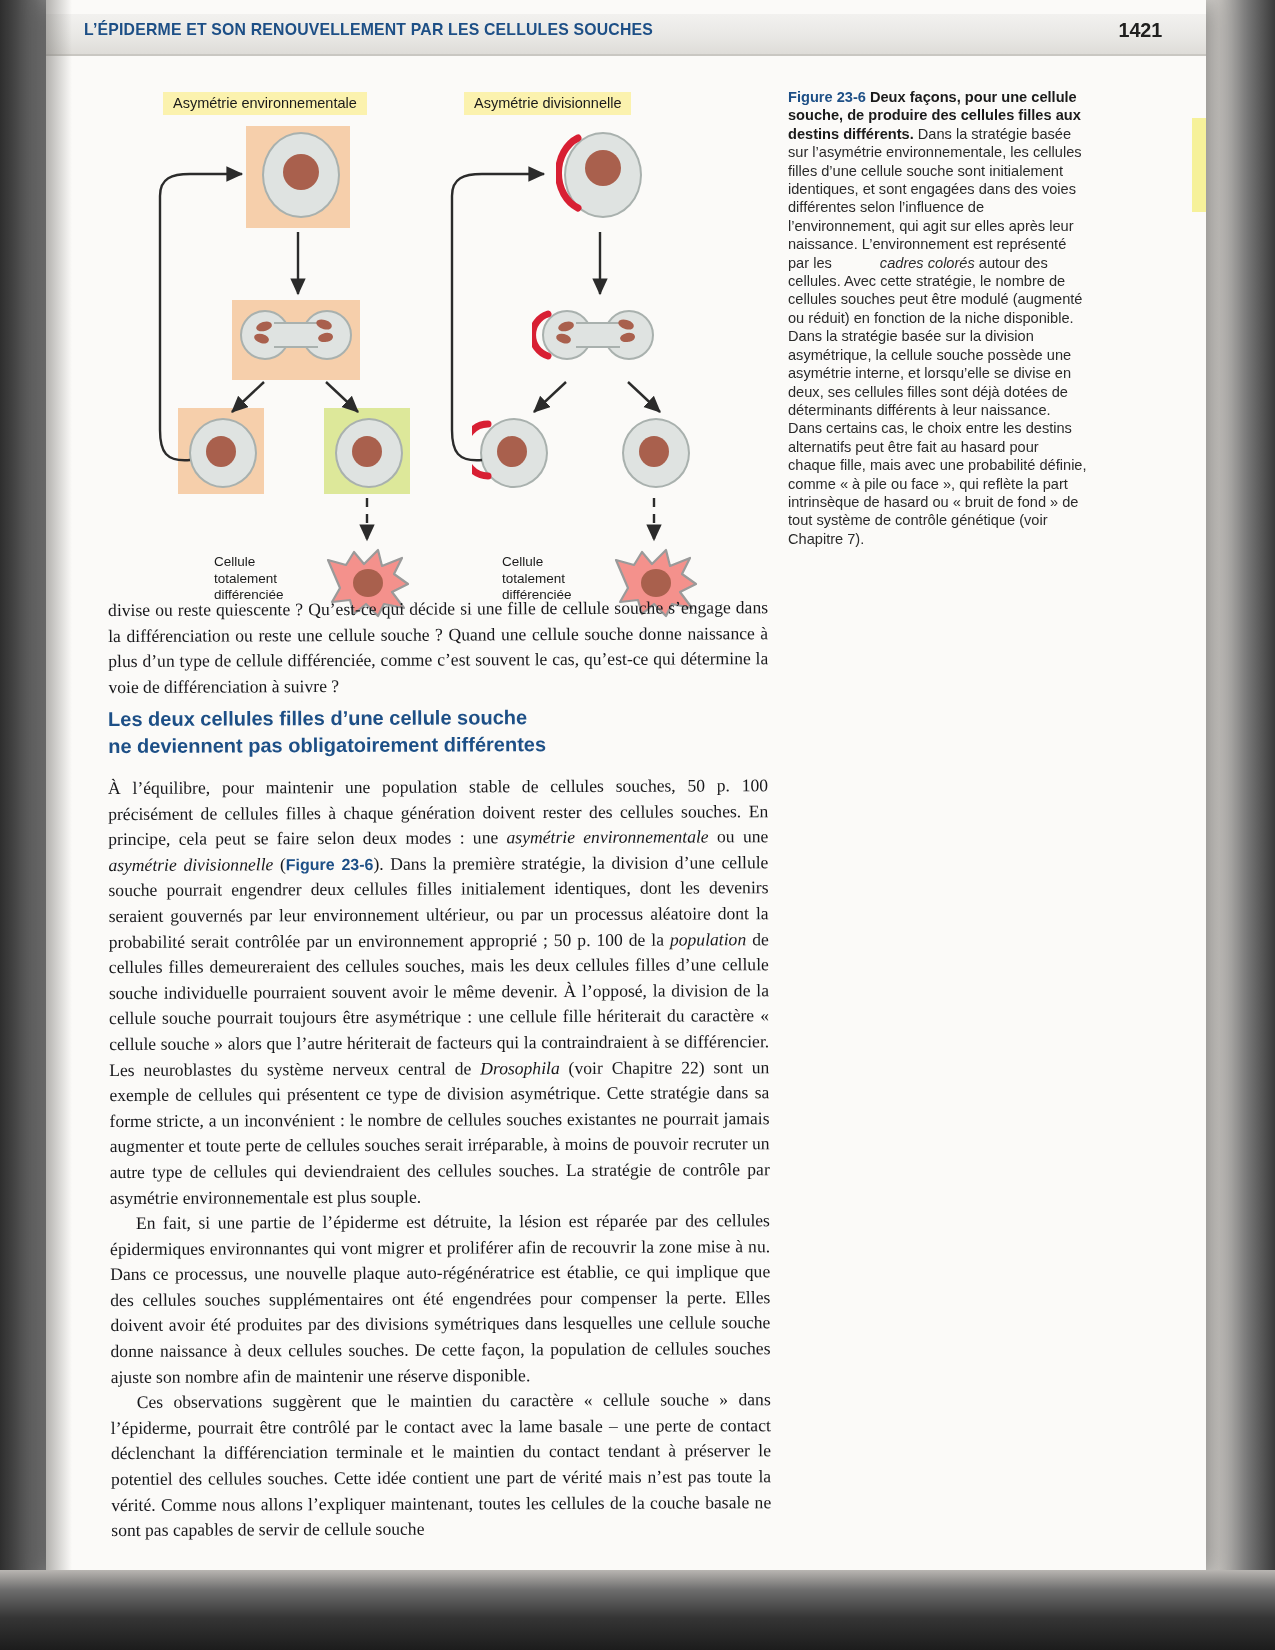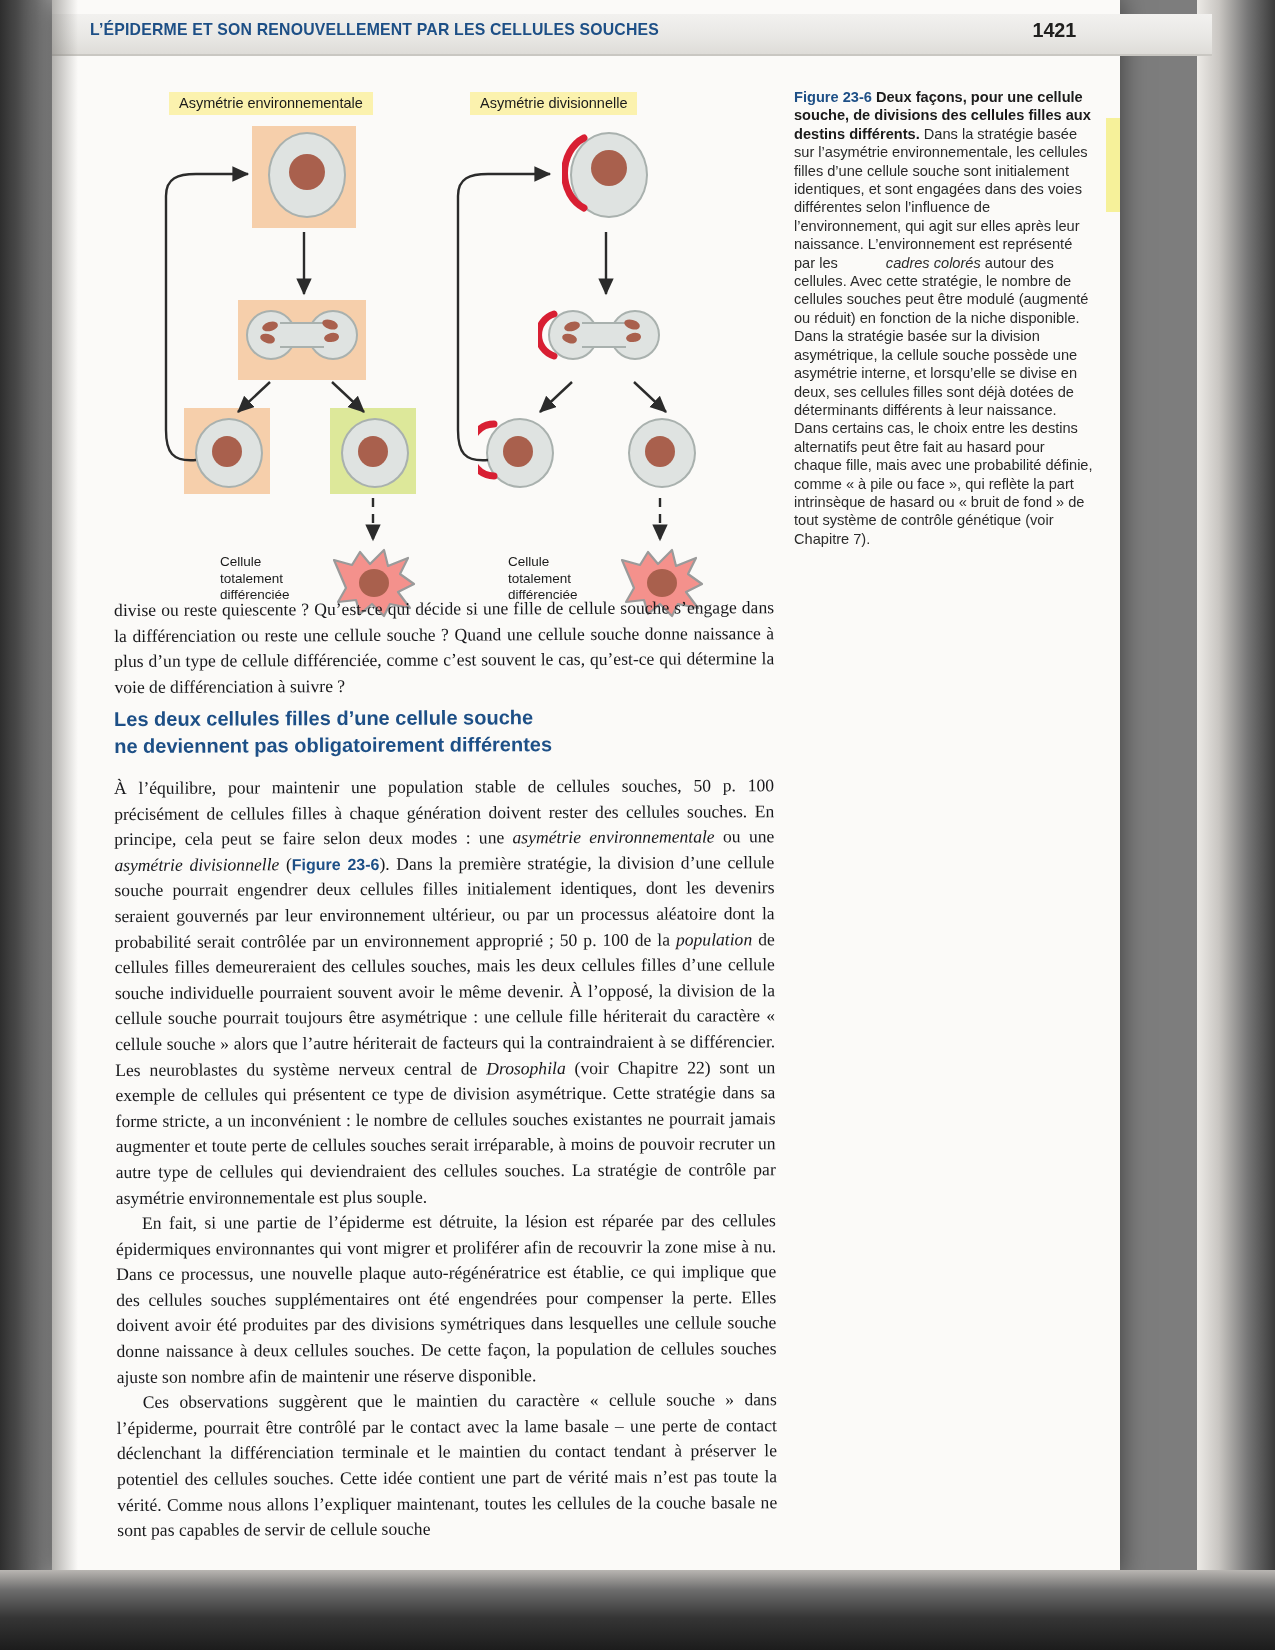--- a/index.html
+++ b/index.html
@@ -6,21 +6,21 @@
   body{font-family:"Liberation Serif",serif;}
   .scan{position:relative;width:1275px;height:1650px;overflow:hidden;
         background:#7d7d7d;}
   
   .gutter-left{position:absolute;left:0;top:0;width:62px;height:1650px;
         background:linear-gradient(90deg,#2e2e2e 0%,#4a4a4a 28%,#6f6f6f 58%,#9a9a9a 82%,#d9d6d2 100%);}
   .gutter-bottom{position:absolute;left:0;bottom:0;width:1275px;height:80px;
         background:linear-gradient(0deg,#1c1c1c 0%,#353535 40%,#6d6d6d 75%,#b9b6b2 100%);}
   .gutter-right{position:absolute;right:0;top:0;width:78px;height:1650px;
         background:linear-gradient(270deg,#3a3a3a 0%,#777 35%,#c9c6c2 72%,#eceae6 100%);}
-  .page{position:absolute;left:52px;top:0;width:1068px;height:1578px;
+  .page{position:absolute;left:46px;top:0;width:1160px;height:1578px;
         background:#fbfaf8;
         box-shadow:0 0 26px rgba(0,0,0,.55);}
   .page:after{content:"";position:absolute;left:0;top:0;width:26px;height:100%;
         background:linear-gradient(90deg,rgba(120,118,114,.55),rgba(255,255,255,0));}
   .page-inner{position:absolute;left:0;top:0;width:100%;height:100%;}
 
   
   .header-band{position:absolute;left:0;top:14px;width:1160px;height:40px;
         background:linear-gradient(180deg,#f2f1ef 0%,#e9e8e5 55%,#dedcd8 100%);}
   .header-rule{position:absolute;left:0;top:54px;width:1160px;height:2px;
@@ -205,21 +205,21 @@
           <path d="M420,304 L388,334" fill="none" stroke="#2b2b2b" stroke-width="2.4" marker-end="url(#ah)"></path>
 
           <path d="M482,304 L514,334" fill="none" stroke="#2b2b2b" stroke-width="2.4" marker-end="url(#ah)"></path>
 
           <path d="M508,420 L508,462" fill="none" stroke="#2b2b2b" stroke-width="2.4" stroke-dasharray="9 7" marker-end="url(#ah)"></path>
         </svg>
       </div>
 
       <div class="caption">
         <b class="figno">Figure 23-6</b>
-        <b class="lead">Deux façons, pour une cellule souche, de divisions des cellules filles aux destins différents.</b>
+        <b class="lead">Deux façons, pour une cellule souche, de produire des cellules filles aux destins différents.</b>
         <span>Dans la stratégie basée sur l’asymétrie environnementale, les cellules filles d’une cellule souche sont initialement identiques, et sont engagées dans des voies différentes selon l’influence de l’environnement, qui agit sur elles après leur naissance. L’environnement est représenté par les </span><i>cadres colorés</i><span> autour des cellules. Avec cette stratégie, le nombre de cellules souches peut être modulé (augmenté ou réduit) en fonction de la niche disponible. Dans la stratégie basée sur la division asymétrique, la cellule souche possède une asymétrie interne, et lorsqu’elle se divise en deux, ses cellules filles sont déjà dotées de déterminants différents à leur naissance. Dans certains cas, le choix entre les destins alternatifs peut être fait au hasard pour chaque fille, mais avec une probabilité définie, comme « à pile ou face », qui reflète la part intrinsèque de hasard ou « bruit de fond » de tout système de contrôle génétique (voir Chapitre 7).</span>
       </div>
 
       <div class="body p1 skew">
         <span>divise ou reste quiescente ? Qu’est-ce qui décide si une fille de cellule souche s’engage dans la différenciation ou reste une cellule souche ? Quand une cellule souche donne naissance à plus d’un type de cellule différenciée, comme c’est souvent le cas, qu’est-ce qui détermine la voie de différenciation à suivre ?</span>
       </div>
 
       <div class="heading skew">
         <div>Les deux cellules filles d’une cellule souche</div>
         <div>ne deviennent pas obligatoirement différentes</div>

